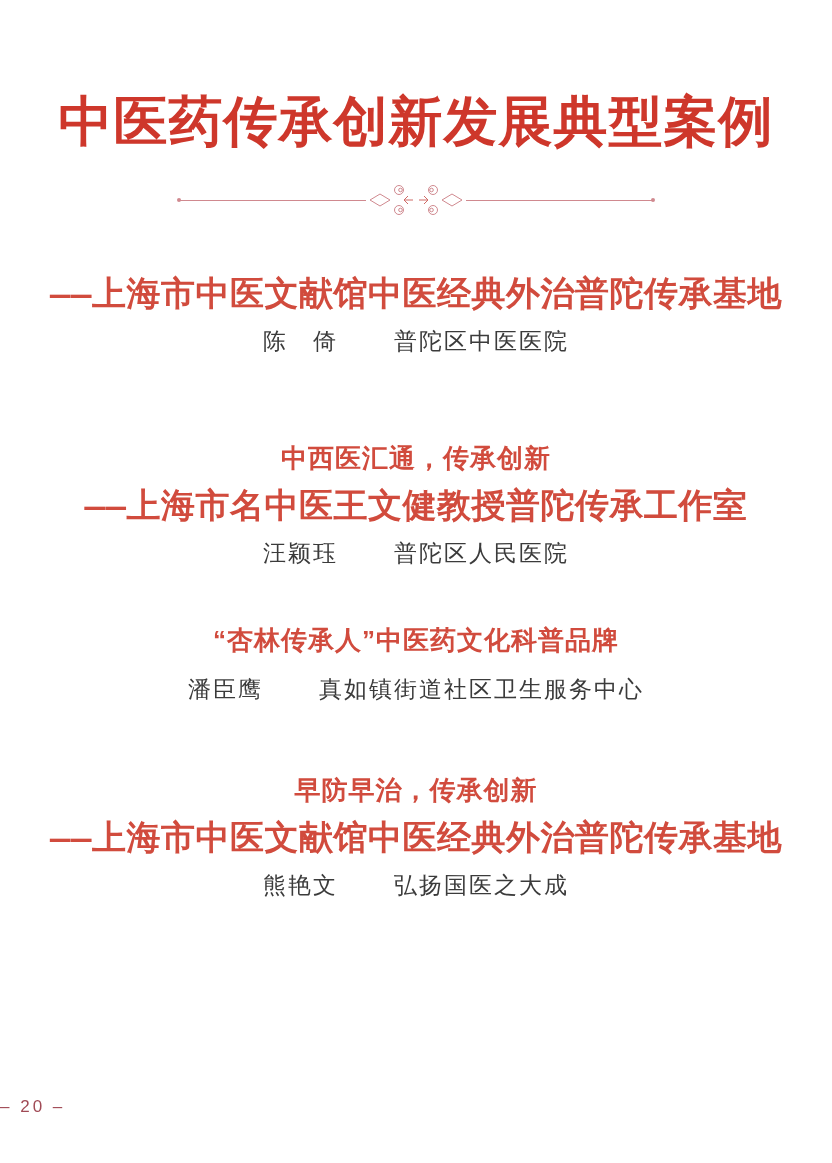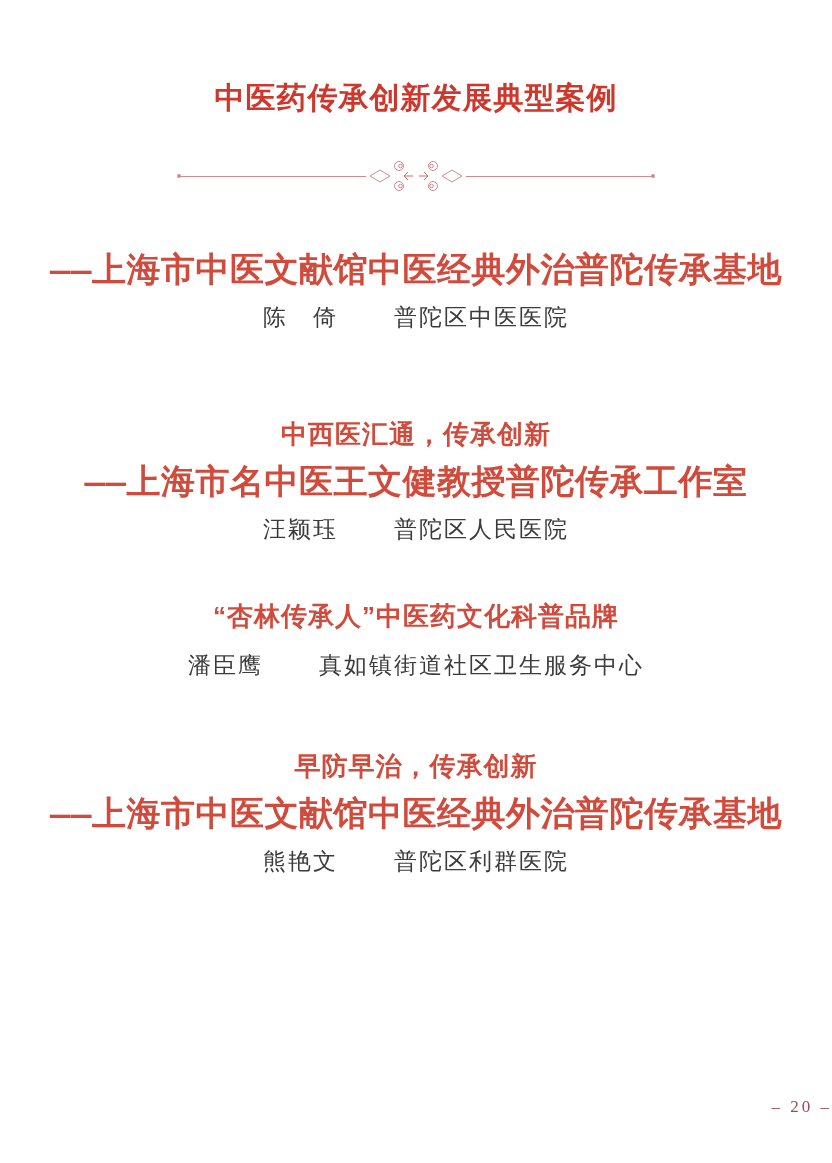--- a/index.html
+++ b/index.html
@@ -19,24 +19,24 @@
     font-family: "Liberation Serif", "DejaVu Serif", serif;
     position: relative;
   }
   .page {
     position: relative;
     width: 832px;
     height: 1163px;
     background: var(--bg);
   }
   .doc-title {
-    padding-top: 68px;
+    padding-top: 92px;
     text-align: center;
     font-family: "Liberation Serif", "DejaVu Serif", serif;
-    font-size: 30px;
+    font-size: 54px;
     line-height: 60px;
     font-weight: 700;
     color: var(--title-red);
     letter-spacing: 1px;
   }
   .divider {
     margin: 30px auto 0;
     width: 474px;
     height: 36px;
     display: flex;
@@ -96,22 +96,22 @@
     justify-content: center;
     gap: 56px;
     letter-spacing: 2px;
   }
   .entry-3 .entry-author { margin-top: 14px; }
   .page-number {
     position: absolute;
     bottom: 46px;
     left: 0;
     width: 100%;
-    text-align: right;
-    font-family: Liberation Serif, serif;
+    text-align: left;
+    font-family: Liberation Sans, sans-serif;
     font-size: 17px;
     color: var(--page-num);
     letter-spacing: 3px;
   }
 </style>
 </head>
 <body>
 
 <div class="page">
 
@@ -167,21 +167,21 @@
         <span>潘臣鹰</span>
         <span>真如镇街道社区卫生服务中心</span>
       </div>
     </section>
 
     <section class="entry entry-4">
       <div class="entry-title">早防早治，传承创新</div>
       <div class="entry-subtitle">——上海市中医文献馆中医经典外治普陀传承基地</div>
       <div class="entry-author">
         <span>熊艳文</span>
-        <span>普陀区利群医院</span>
+        <span>弘扬国医之大成</span>
       </div>
     </section>
 
   </div>
 
   <div class="page-number">– 20 –</div>
 
 </div>
 
 </body></html>

